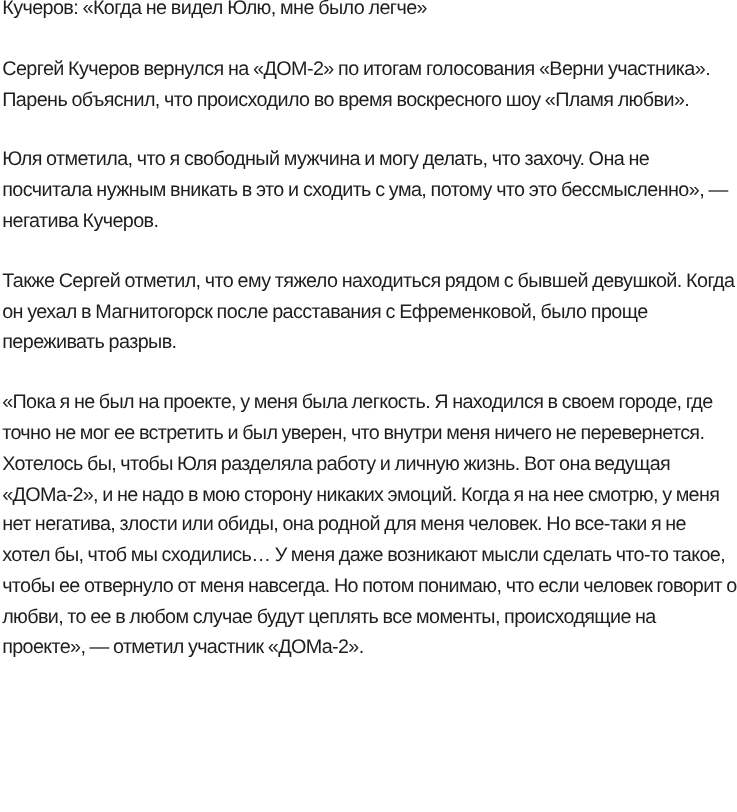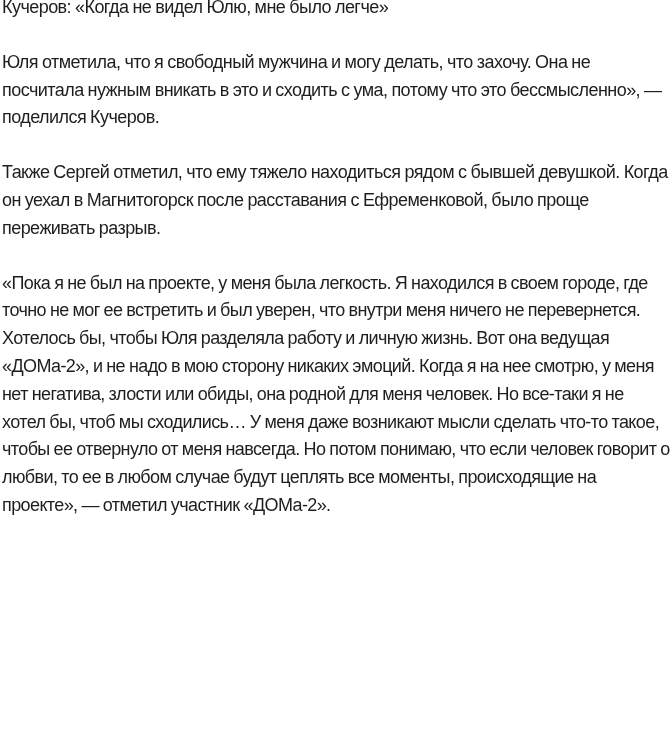--- a/index.html
+++ b/index.html
@@ -16,16 +16,17 @@
   }
   .title { margin: -6px 0 0 0; }
   .para { margin: 27px 0 0 0; }
   .para-narrow { letter-spacing: -0.6px; }
 </style>
 </head>
 <body>
 
 <div class="article">
   <p class="title">Кучеров: «Когда не видел Юлю, мне было легче»</p>
-  <p class="para">Юля отметила, что я свободный мужчина и могу делать, что захочу. Она не посчитала нужным вникать в это и сходить с ума, потому что это бессмысленно», — поделился Кучеров.</p>
+  <p class="para">Сергей Кучеров вернулся на «ДОМ-2» по итогам голосования «Верни участника». Парень объяснил, что происходило во время воскресного шоу «Пламя любви».</p>
+  <p class="para">Юля отметила, что я свободный мужчина и могу делать, что захочу. Она не посчитала нужным вникать в это и сходить с ума, потому что это бессмысленно», — негатива Кучеров.</p>
   <p class="para">Также Сергей отметил, что ему тяжело находиться рядом с бывшей девушкой. Когда он уехал в Магнитогорск после расставания с Ефременковой, было проще переживать разрыв.</p>
   <p class="para para-narrow">«Пока я не был на проекте, у меня была легкость. Я находился в своем городе, где точно не мог ее встретить и был уверен, что внутри меня ничего не перевернется. Хотелось бы, чтобы Юля разделяла работу и личную жизнь. Вот она ведущая «ДОМа-2», и не надо в мою сторону никаких эмоций. Когда я на нее смотрю, у меня нет негатива, злости или обиды, она родной для меня человек. Но все-таки я не хотел бы, чтоб мы сходились… У меня даже возникают мысли сделать что-то такое, чтобы ее отвернуло от меня навсегда. Но потом понимаю, что если человек говорит о любви, то ее в любом случае будут цеплять все моменты, происходящие на проекте», — отметил участник «ДОМа-2».</p>
 </div>
 
 </body></html>

